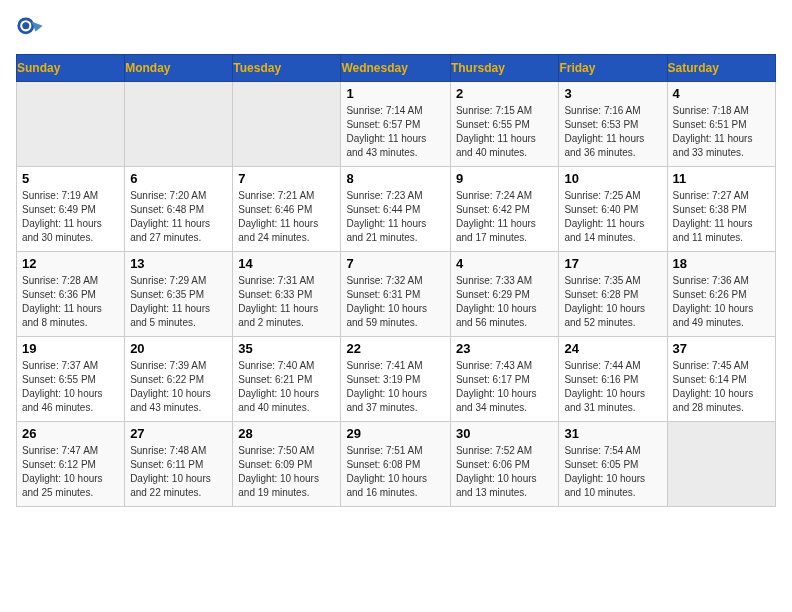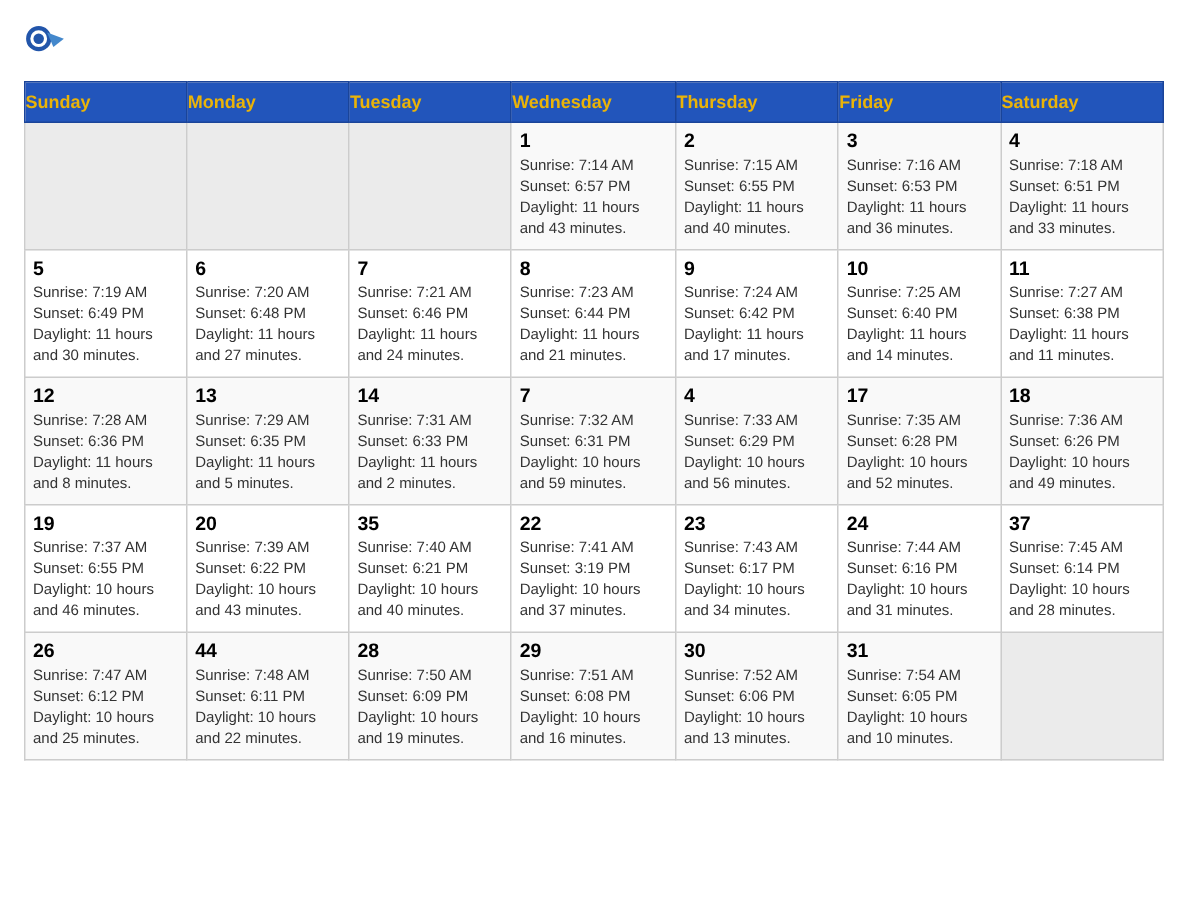--- a/index.html
+++ b/index.html
@@ -284,21 +284,21 @@
         </td>
       </tr>
       <tr>
         <td>
           <div class="day-num">26</div>
           <div class="day-info">Sunrise: 7:47 AM
 Sunset: 6:12 PM
 Daylight: 10 hours and 25 minutes.</div>
         </td>
         <td>
-          <div class="day-num">44</div>
+          <div class="day-num">27</div>
           <div class="day-info">Sunrise: 7:48 AM
 Sunset: 6:11 PM
 Daylight: 10 hours and 22 minutes.</div>
         </td>
         <td>
           <div class="day-num">28</div>
           <div class="day-info">Sunrise: 7:50 AM
 Sunset: 6:09 PM
 Daylight: 10 hours and 19 minutes.</div>
         </td>

